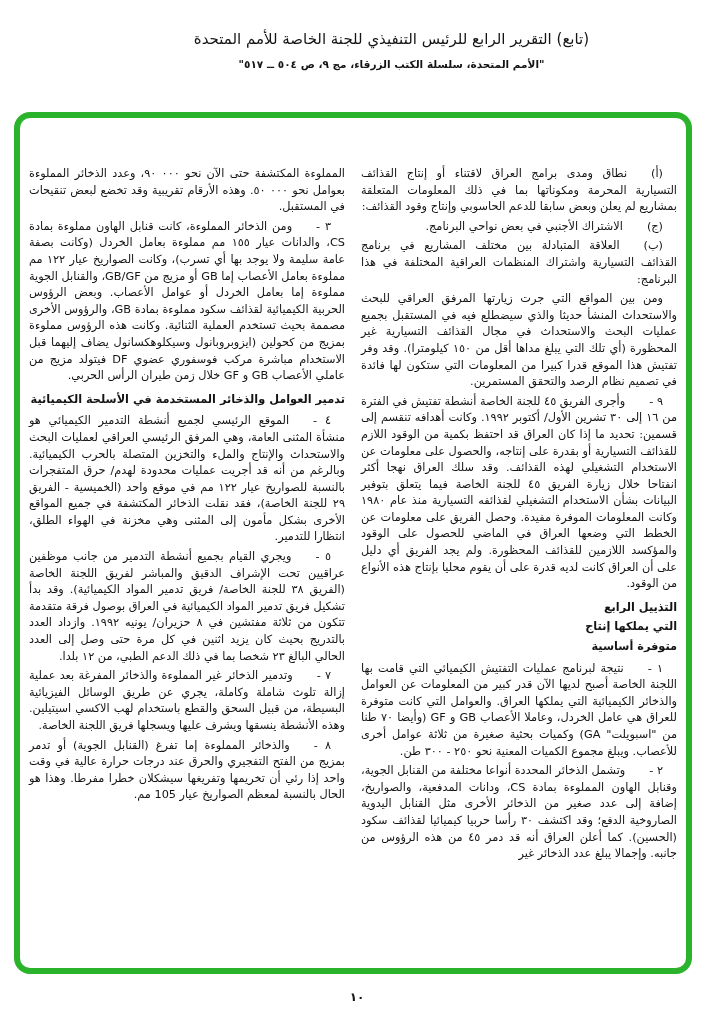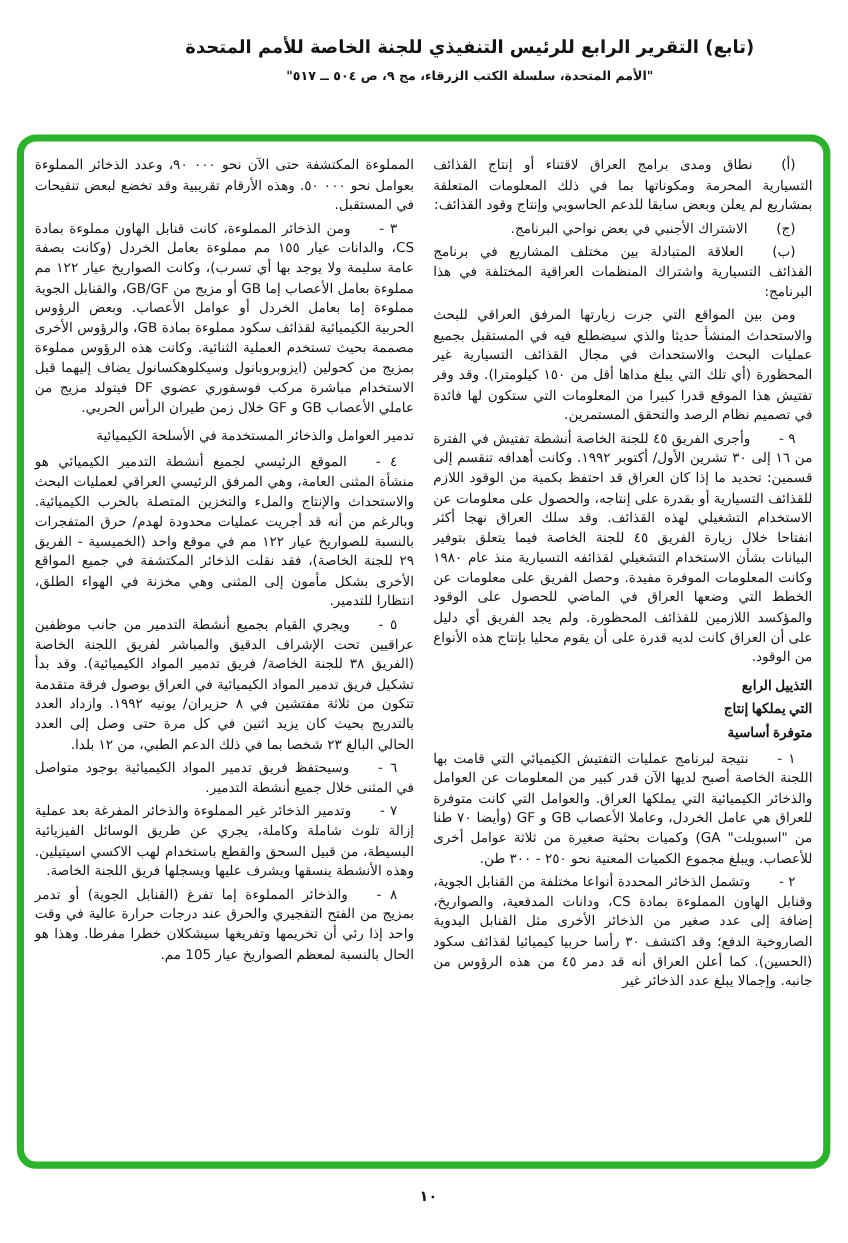--- a/index.html
+++ b/index.html
@@ -2,34 +2,34 @@
 <html lang="ar" dir="rtl"><head>
 <meta charset="utf-8">
 <style>
   html,body{margin:0;padding:0;}
   body{
     width:707px;height:1036px;position:relative;background:#ffffff;
     font-family:"DejaVu Sans", sans-serif;direction:rtl;color:#141414;
     overflow:hidden;
   }
   .header{position:absolute;top:30px;left:78px;right:2px;text-align:center;}
-  .doc-title{font-size:15px;font-weight:bold;letter-spacing:0;}
+  .doc-title{font-size:15px;font-weight:normal;letter-spacing:0;}
   .doc-subtitle{font-size:10.5px;font-weight:bold;margin-top:10px;}
   .content-box{
     position:absolute;top:112px;left:14px;width:678px;height:862px;
     box-sizing:border-box;border:6px solid #2bb32b;border-radius:16px;
     background:#fff;padding:12px 9px 8px 9px;display:flex;gap:16px;overflow:hidden;
   }
-  .column{flex:1 1 0;min-width:0;font-size:11.3px;line-height:16.6px;text-align:justify;}
+  .column{flex:1 1 0;min-width:0;font-size:11.3px;line-height:16.6px;text-align:justify;margin-top:36px;}
   .para{margin:0 0 3px 0;text-indent:14px;}
   .para.cont{text-indent:0;}
   .marker{margin-left:24px;white-space:nowrap;}
-  .appendix-heading{font-weight:bold;text-align:right;margin:7px 0 5px 0;font-family:Liberation Serif, serif;}
+  .appendix-heading{font-weight:bold;text-align:right;margin:7px 0 5px 0;}
   .appendix-heading .h-line{margin-bottom:3px;}
-  .section-heading{font-weight:normal;text-align:right;margin:7px 0 5px 0;}
+  .section-heading{font-weight:bold;text-align:right;margin:7px 0 5px 0;}
   .page-number{position:absolute;top:990px;left:0;width:714px;text-align:center;font-size:12px;font-weight:bold;}
 </style>
 </head>
 <body>
 
 <div class="header">
   <div class="doc-title">(تابع) التقرير الرابع للرئيس التنفيذي للجنة الخاصة للأمم المتحدة</div>
   <div class="doc-subtitle">"الأمم المتحدة، سلسلة الكتب الزرقاء، مج ٩، ص ٥٠٤ ــ ٥١٧"</div>
 </div>
 
@@ -68,23 +68,20 @@
       <span class="marker">٣ -</span><span>ومن الذخائر المملوءة، كانت قنابل الهاون مملوءة بمادة CS، والدانات عيار ١٥٥ مم مملوءة بعامل الخردل (وكانت بصفة عامة سليمة ولا يوجد بها أي تسرب)، وكانت الصواريخ عيار ١٢٢ مم مملوءة بعامل الأعصاب إما GB أو مزيج من GB/GF، والقنابل الجوية مملوءة إما بعامل الخردل أو عوامل الأعصاب. وبعض الرؤوس الحربية الكيميائية لقذائف سكود مملوءة بمادة GB، والرؤوس الأخرى مصممة بحيث تستخدم العملية الثنائية. وكانت هذه الرؤوس مملوءة بمزيج من كحولين (ايزوبروبانول وسيكلوهكسانول يضاف إليهما قبل الاستخدام مباشرة مركب فوسفوري عضوي DF فيتولد مزيج من عاملي الأعصاب GB و GF خلال زمن طيران الرأس الحربي.</span>
     </p>
     <div class="section-heading">تدمير العوامل والذخائر المستخدمة في الأسلحة الكيميائية</div>
     <p class="para">
       <span class="marker">٤ -</span><span>الموقع الرئيسي لجميع أنشطة التدمير الكيميائي هو منشأة المثنى العامة، وهي المرفق الرئيسي العراقي لعمليات البحث والاستحداث والإنتاج والملء والتخزين المتصلة بالحرب الكيميائية. وبالرغم من أنه قد أجريت عمليات محدودة لهدم/ حرق المتفجرات بالنسبة للصواريخ عيار ١٢٢ مم في موقع واحد (الخميسية - الفريق ٢٩ للجنة الخاصة)، فقد نقلت الذخائر المكتشفة في جميع المواقع الأخرى بشكل مأمون إلى المثنى وهي مخزنة في الهواء الطلق، انتظارا للتدمير.</span>
     </p>
     <p class="para">
       <span class="marker">٥ -</span><span>ويجري القيام بجميع أنشطة التدمير من جانب موظفين عراقيين تحت الإشراف الدقيق والمباشر لفريق اللجنة الخاصة (الفريق ٣٨ للجنة الخاصة/ فريق تدمير المواد الكيميائية). وقد بدأ تشكيل فريق تدمير المواد الكيميائية في العراق بوصول فرقة متقدمة تتكون من ثلاثة مفتشين في ٨ حزيران/ يونيه ١٩٩٢. وازداد العدد بالتدريج بحيث كان يزيد اثنين في كل مرة حتى وصل إلى العدد الحالي البالغ ٢٣ شخصا بما في ذلك الدعم الطبي، من ١٢ بلدا.</span>
     </p>
     <p class="para">
-      <span class="marker">٦ -</span><span>وسيحتفظ فريق تدمير المواد الكيميائية بوجود متواصل في المثنى خلال جميع أنشطة التدمير.</span>
-    </p>
-    <p class="para">
       <span class="marker">٧ -</span><span>وتدمير الذخائر غير المملوءة والذخائر المفرغة بعد عملية إزالة تلوث شاملة وكاملة، يجري عن طريق الوسائل الفيزيائية البسيطة، من قبيل السحق والقطع باستخدام لهب الاكسي اسيتيلين. وهذه الأنشطة ينسقها ويشرف عليها ويسجلها فريق اللجنة الخاصة.</span>
     </p>
     <p class="para">
       <span class="marker">٨ -</span><span>والذخائر المملوءة إما تفرغ (القنابل الجوية) أو تدمر بمزيج من الفتح التفجيري والحرق عند درجات حرارة عالية في وقت واحد إذا رئي أن تخريمها وتفريغها سيشكلان خطرا مفرطا. وهذا هو الحال بالنسبة لمعظم الصواريخ عيار 105 مم.</span>
     </p>
   </div>
 
 </div>
 
 <div class="page-number">١٠</div>

